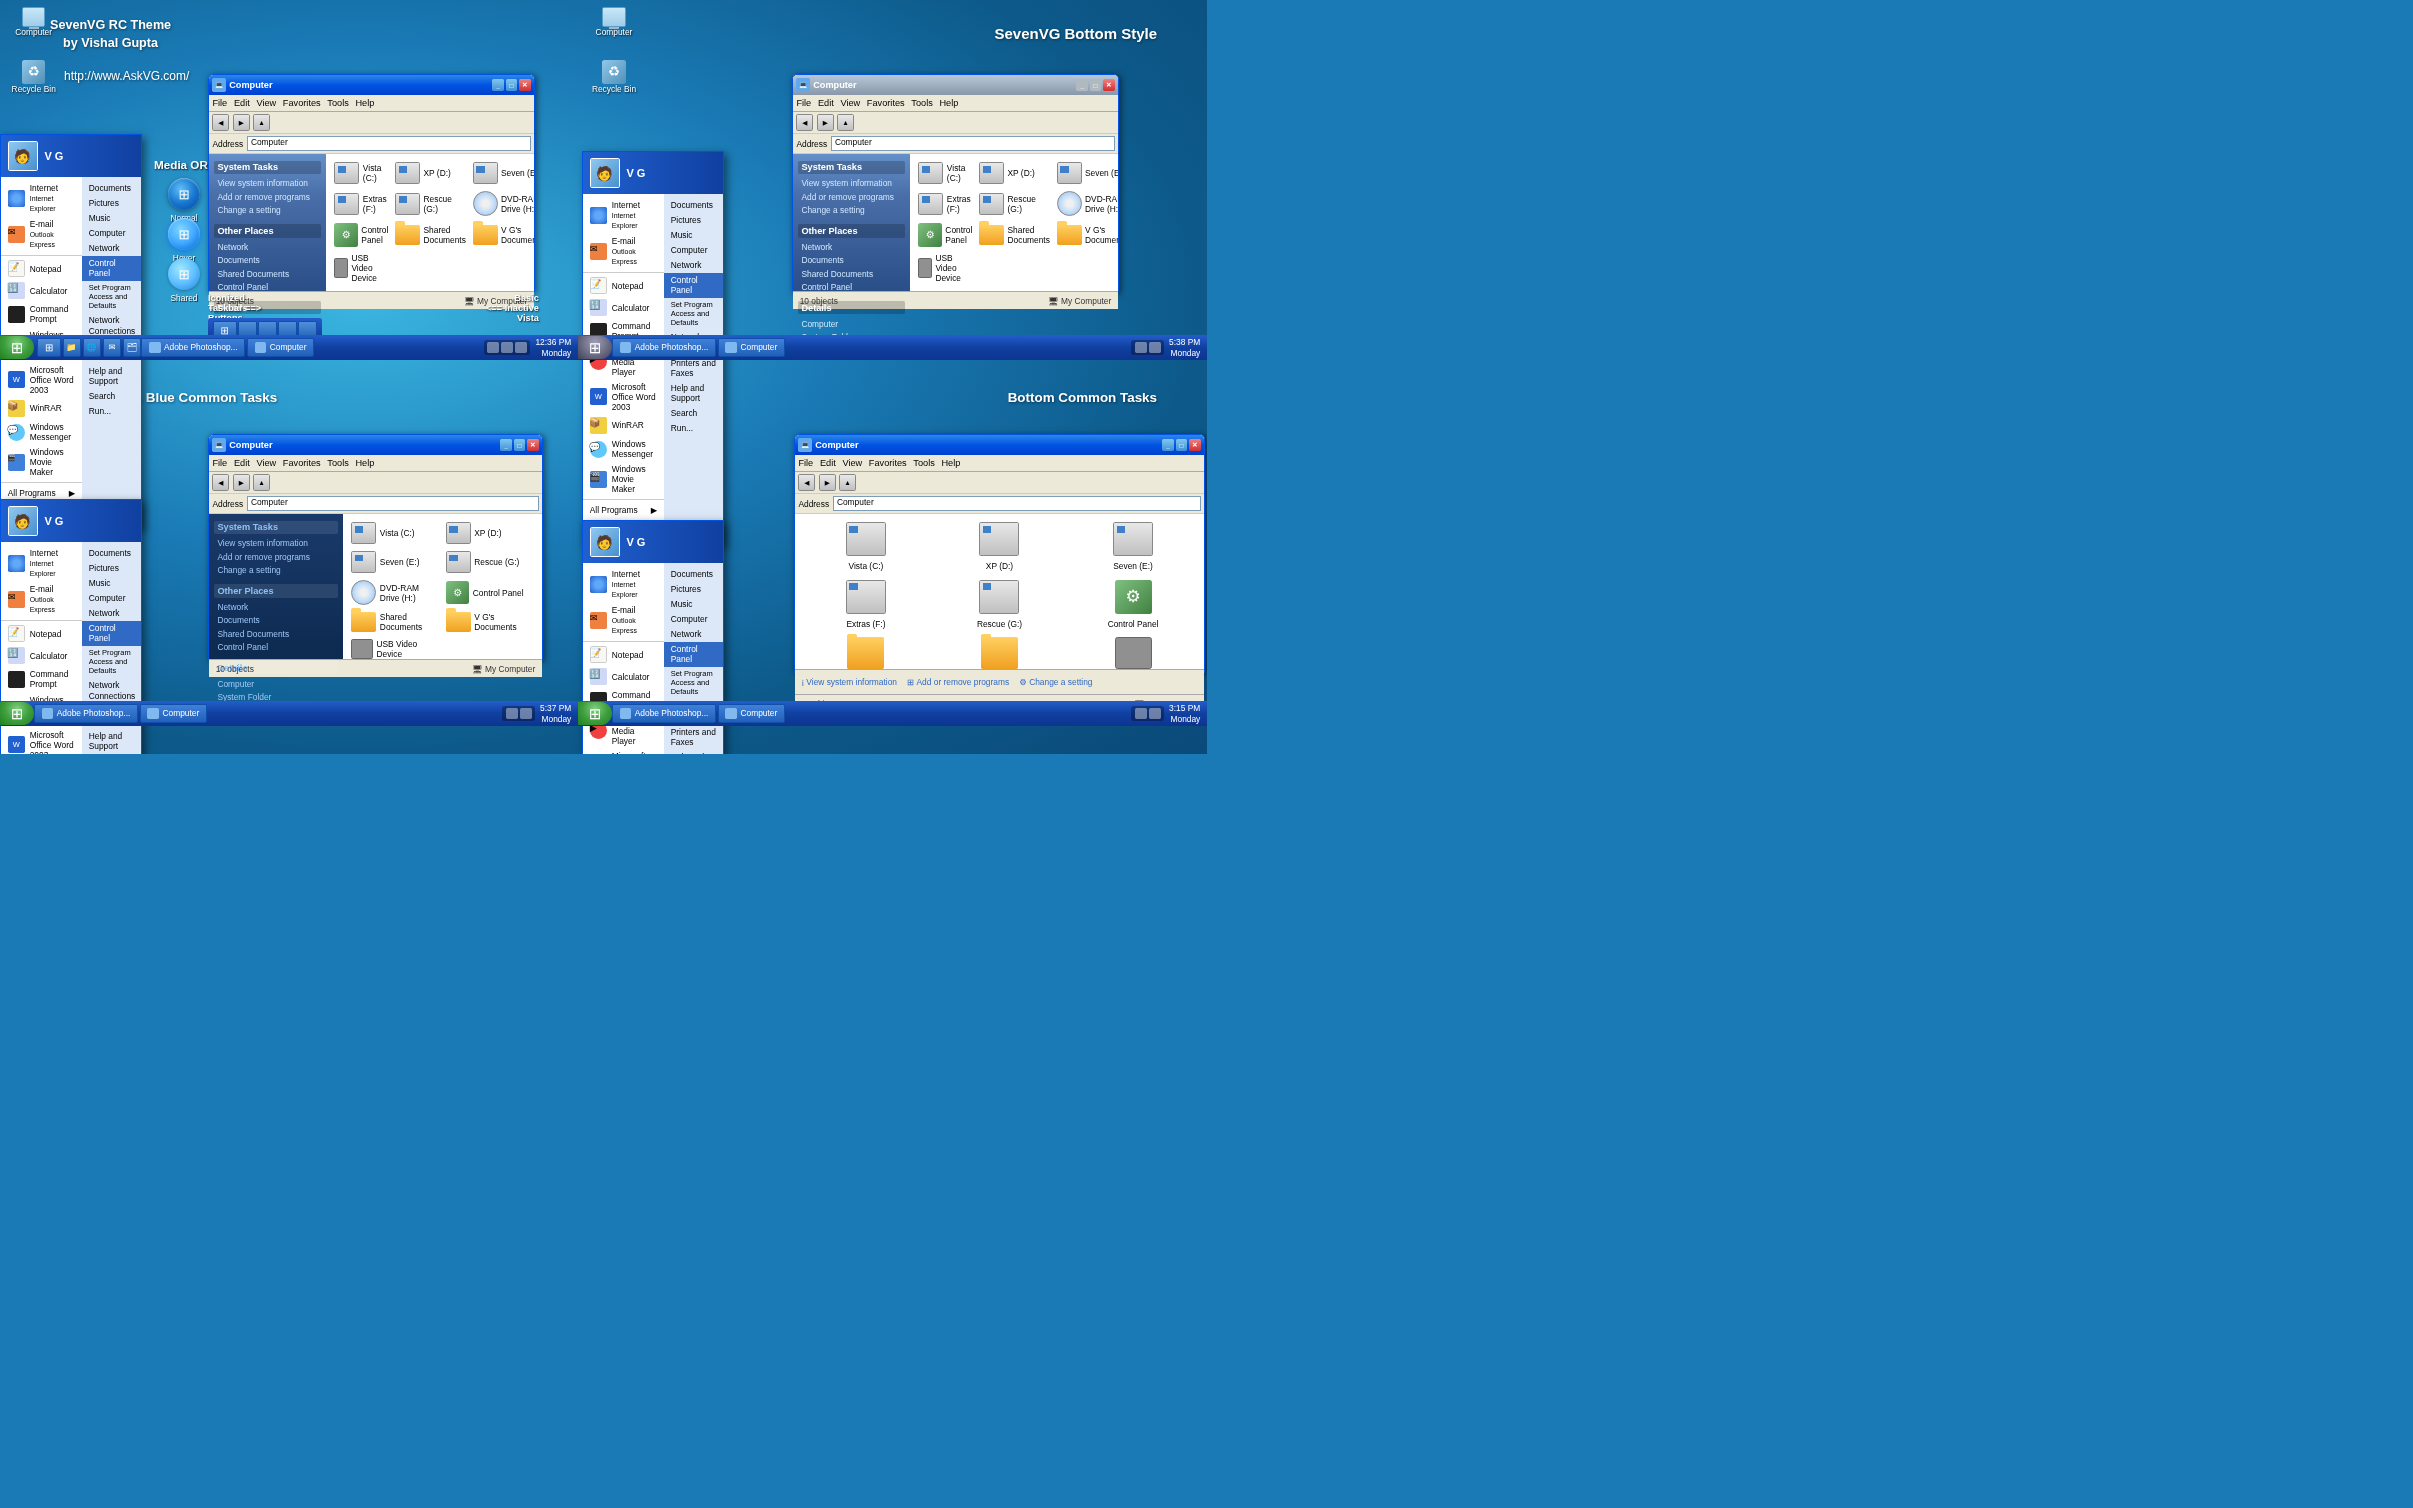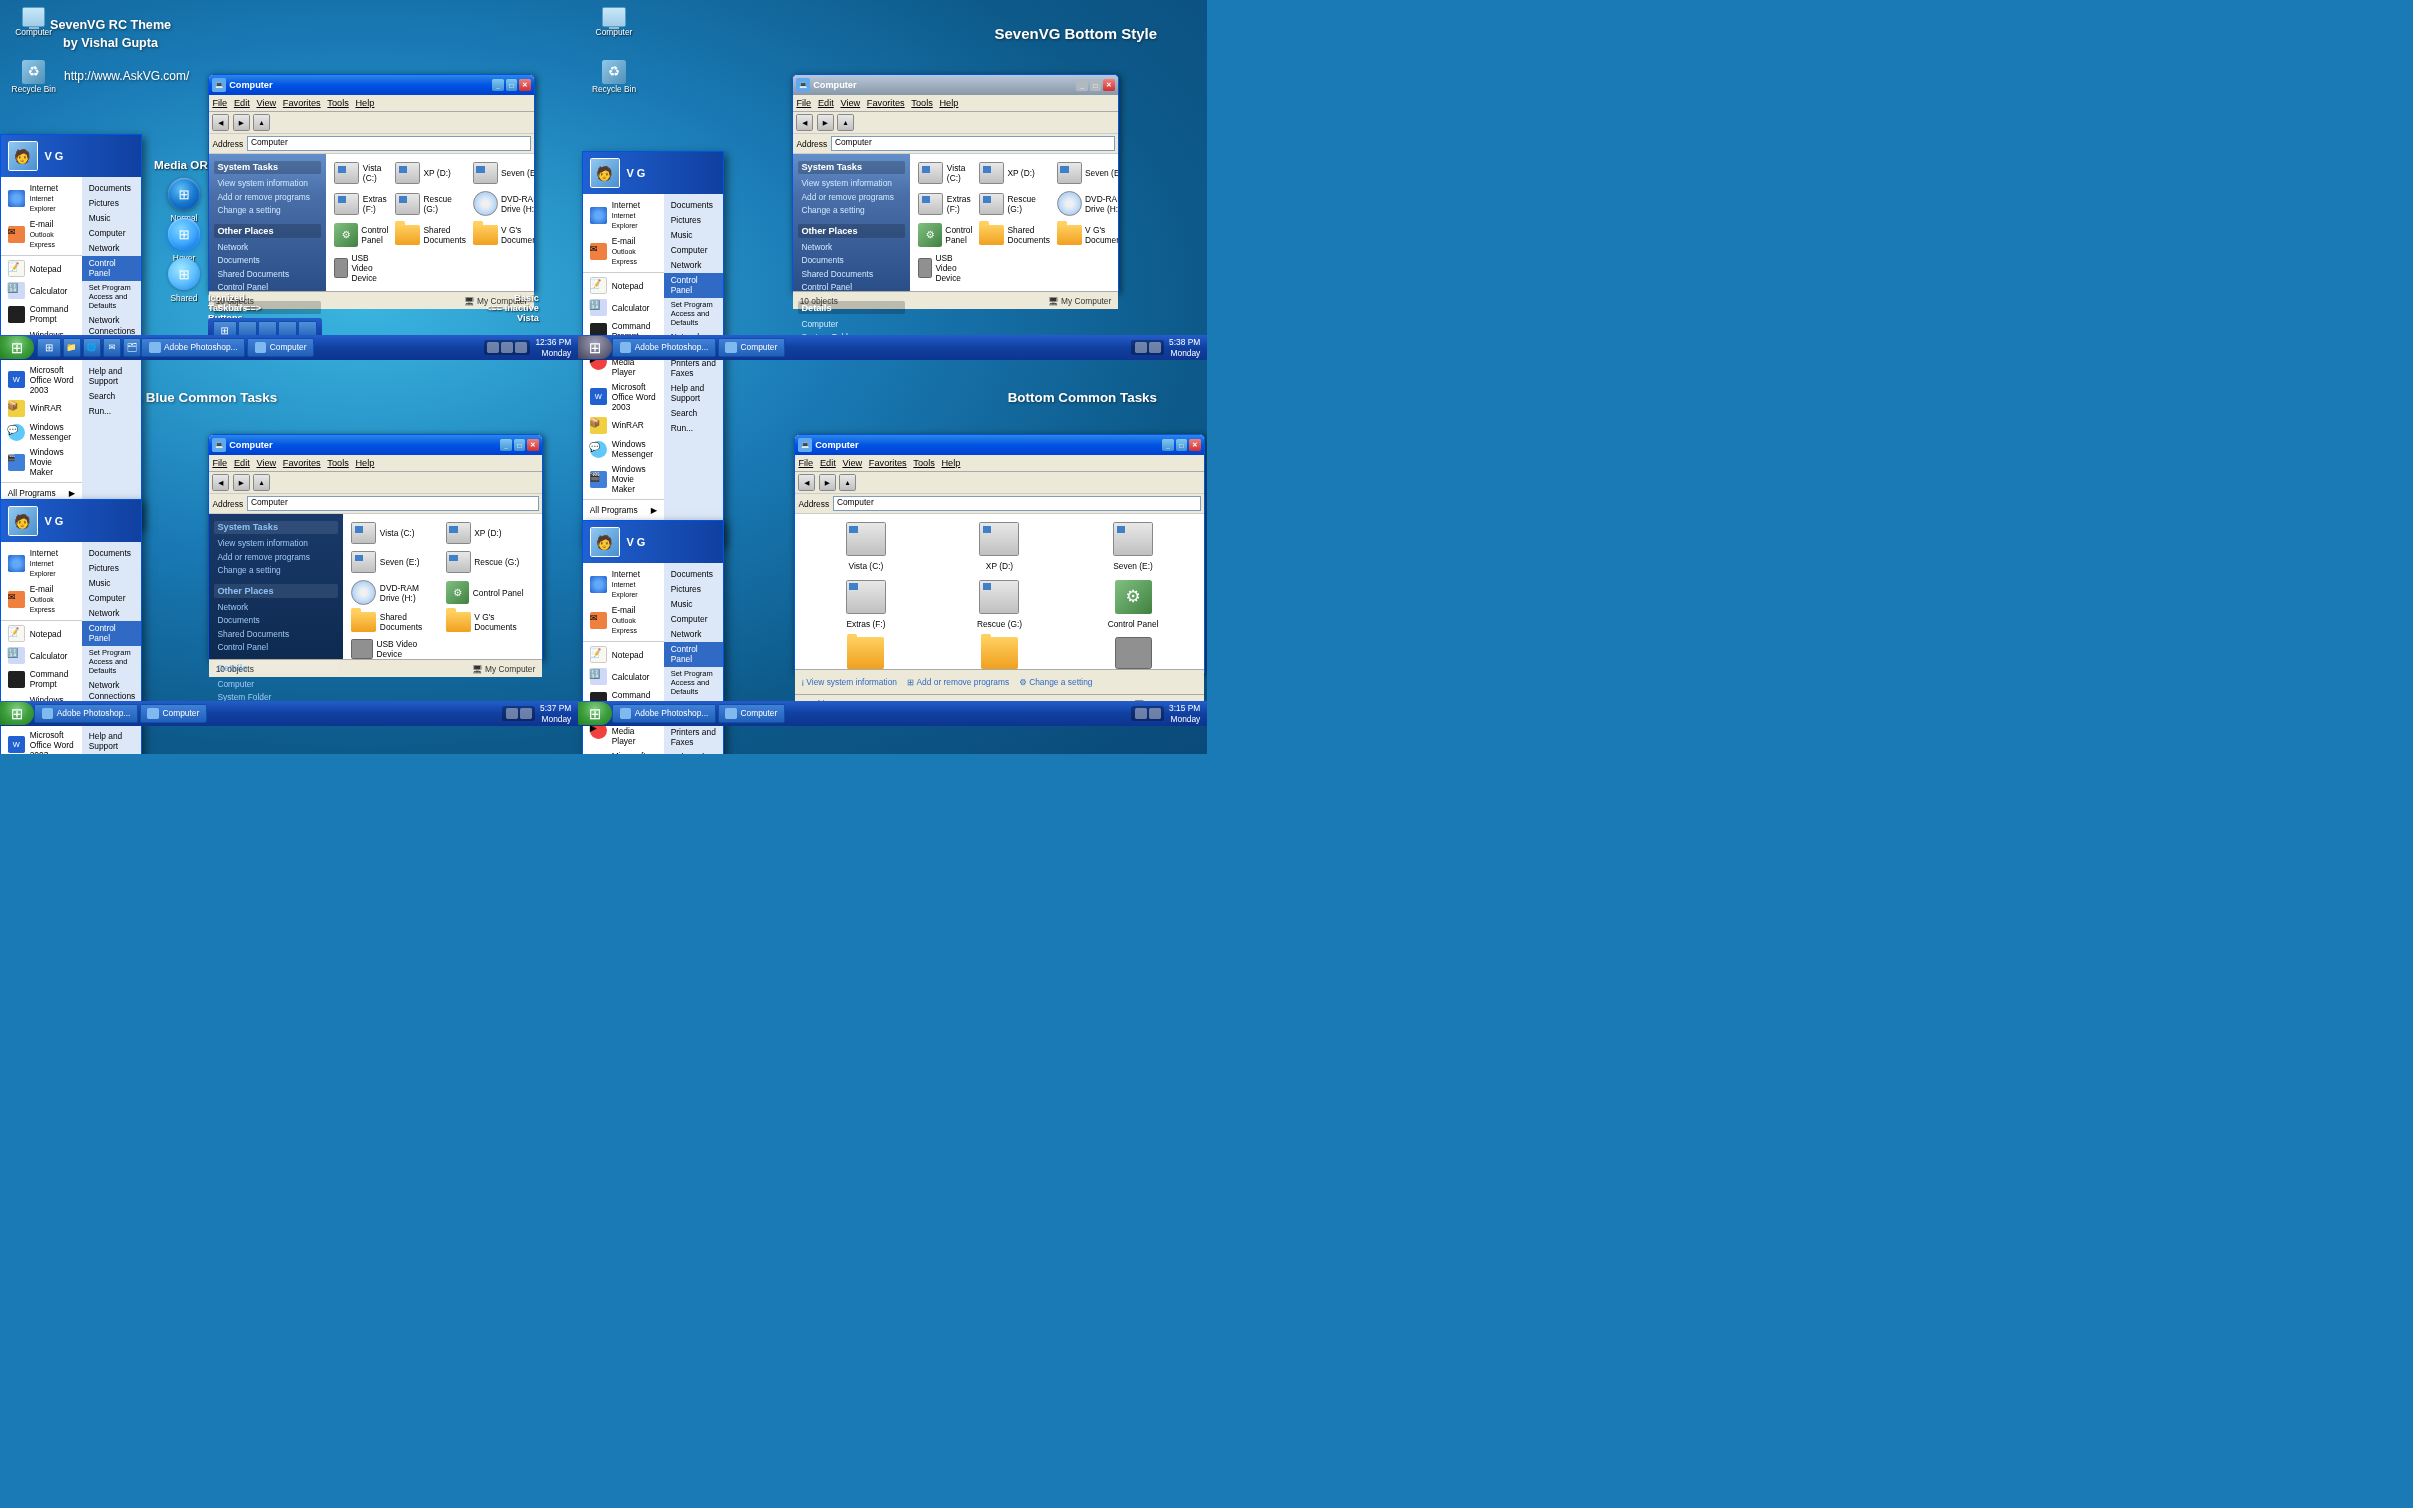--- a/index.html
+++ b/index.html
@@ -134,21 +134,21 @@
     .win-menubar {
       height: 17px;
       background: #ece9d8;
       display: flex;
       align-items: center;
       padding: 0 3.4px;
       border-bottom: 0.8px solid #aaa;
       gap: 6.7px;
       font-size: 9.2px;
     }
-    .win-menubar span { cursor: pointer; text-decoration: underline; }
+    .win-menubar span { cursor: pointer; }
 
     .win-toolbar {
       height: 22px;
       background: #ece9d8;
       display: flex;
       align-items: center;
       padding: 0 3.4px;
       border-bottom: 0.8px solid #ccc;
       gap: 3.4px;
     }

